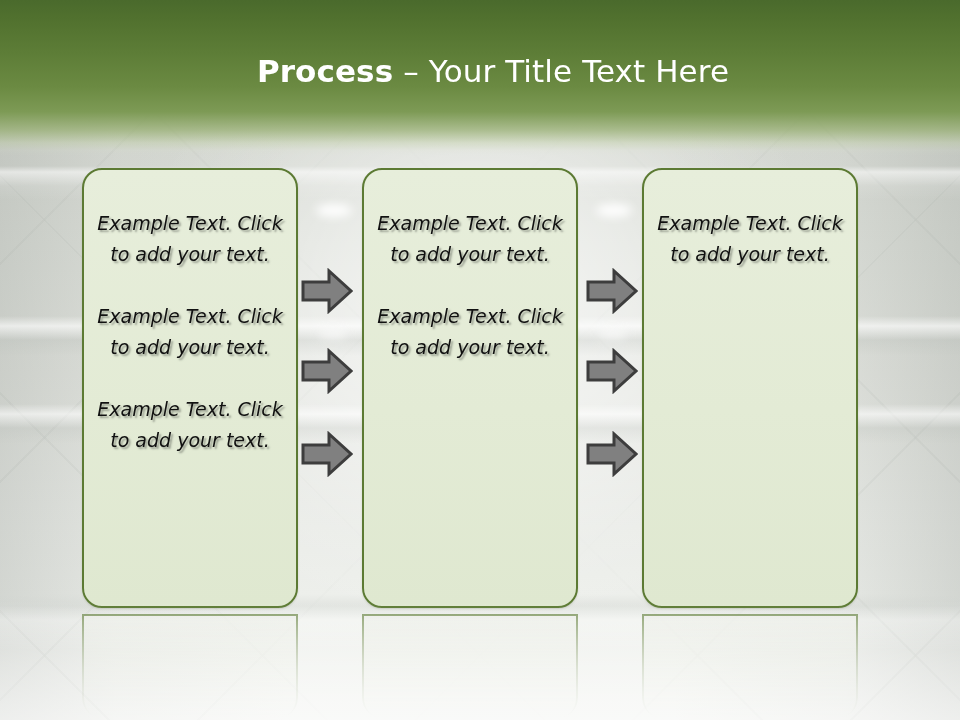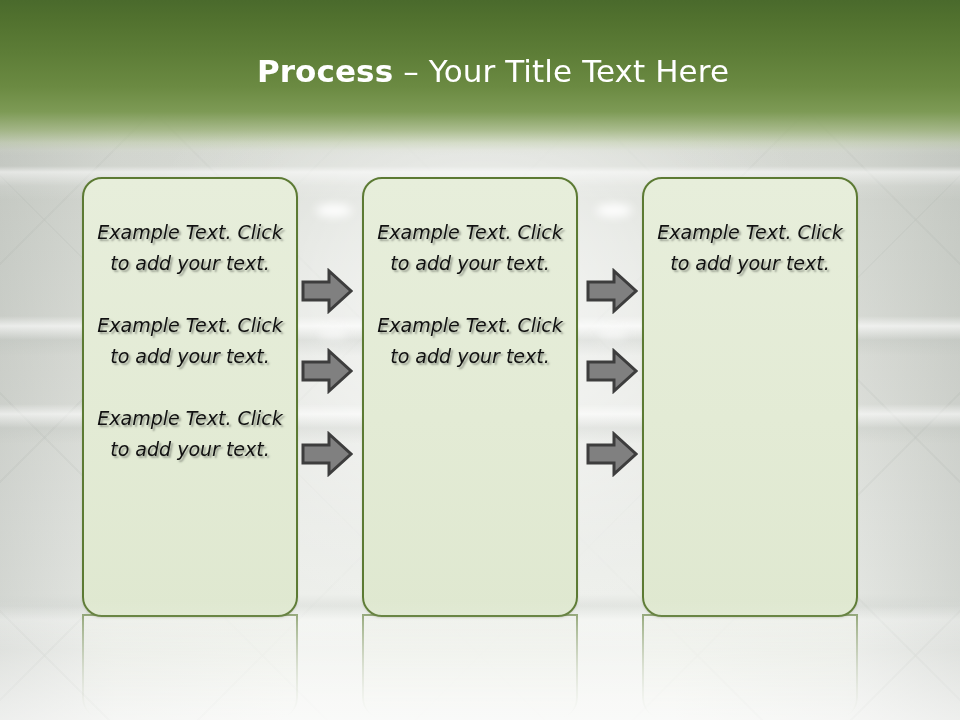--- a/index.html
+++ b/index.html
@@ -164,21 +164,20 @@
   .box {
     position: absolute;
     top: 168px;
     width: 216px;
     height: 440px;
     box-sizing: border-box;
     border: 2px solid #5c7a33;
     border-radius: 20px;
     background: linear-gradient(to bottom, #e7eedb 0%, #e3ebd5 55%, #dfe8d0 100%);
     box-shadow: 0 1px 2px rgba(90,105,70,0.22);
-    margin-top: 9px;
   }
   .box.b1 { left: 82px; }
   .box.b2 { left: 362px; }
   .box.b3 { left: 642px; }
 
   .box-text {
     position: absolute;
     left: 12px;
     right: 12px;
     top: 38px;

